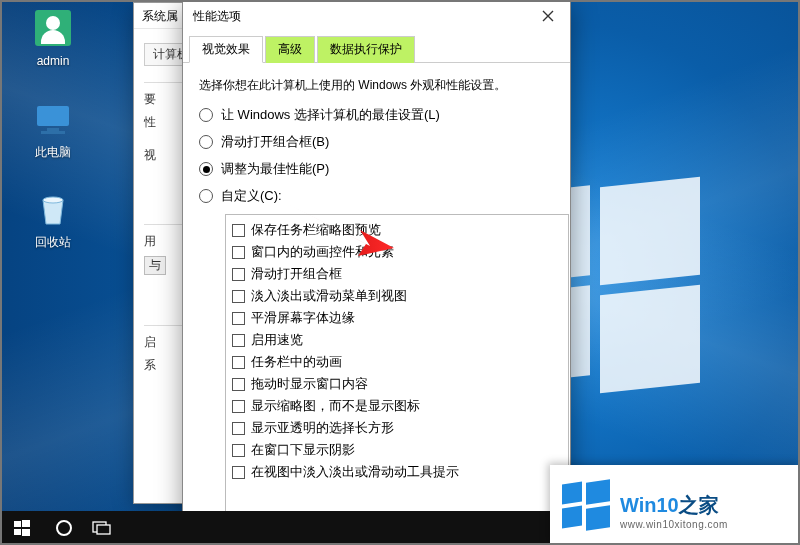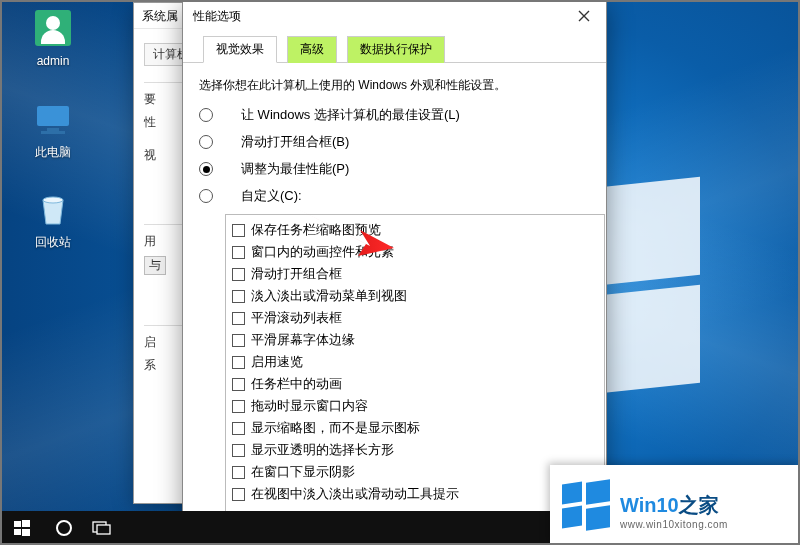--- a/index.html
+++ b/index.html
@@ -41,34 +41,34 @@
     background:#fff; border:1px solid #999; box-shadow:0 4px 20px rgba(0,0,0,.3);
   }
   .dlg-under .titlebar{height:26px; line-height:26px; padding-left:8px; background:#fff; border-bottom:1px solid #e8e8e8;}
   .dlg-under .body{padding:8px 10px; color:#333;}
   .dlg-under .vtab{border:1px solid #ccc; display:inline-block; padding:2px 8px; background:#f8f8f8; margin-bottom:6px;}
   .dlg-under .row{margin:6px 0;}
   .dlg-under .side-label{margin:10px 0 4px; border-top:1px solid #ddd; padding-top:8px;}
   .dlg-under .btnish{display:inline-block;border:1px solid #bbb;padding:0 4px;background:#eee;}
   
   .dlg {
-    position:absolute; left:182px; top:0px; width:425px; height:545px;
+    position:absolute; left:182px; top:0px; width:389px; height:545px;
     background:#fff; border:1px solid #888;
     box-shadow:0 6px 24px rgba(0,0,0,.4);
     display:flex; flex-direction:column;
   }
   .dlg .titlebar{height:30px; display:flex; align-items:center; padding-left:10px; font-size:12px;}
   .dlg .titlebar .spacer{flex:1;}
   .dlg .close{width:44px;height:30px; display:flex;align-items:center;justify-content:center; font-size:14px; color:#333;}
-  .dlg .tabs{display:flex; border-bottom:1px solid #ccc; padding:4px 6px 0 20px; gap:8px;}
+  .dlg .tabs{display:flex; border-bottom:1px solid #ccc; padding:4px 6px 0 6px; gap:0;}
   .dlg .tab{padding:4px 12px; border:1px solid #ccc; border-bottom:none; background:#bef264; font-size:12px; position:relative; top:1px; margin-right:2px;}
   .dlg .tab.active{background:#fff; border-bottom:1px solid #fff;}
   .dlg .tabbody{flex:1; padding:14px 1px 8px 16px; overflow:hidden;}
   .dlg .desc{margin-bottom:12px; font-size:12px;}
-  .radio-row{display:flex; align-items:center; margin:9px 0; font-size:13px;gap:20px;}
+  .radio-row{display:flex; align-items:center; margin:9px 0; font-size:13px;}
   .radio{width:14px;height:14px;border:1px solid #555;border-radius:50%;margin-right:8px;display:inline-flex;align-items:center;justify-content:center;}
   .radio.checked::after{content:"";width:7px;height:7px;border-radius:50%;background:#000;}
   .clist{
     margin-top:6px; margin-left:26px; border:1px solid #bbb; padding:4px 4px; height:300px; overflow:hidden;
   }
   .clist .item{display:flex; align-items:center; padding:1px 2px; font-size:13px; line-height:20px;}
   .cbox{width:13px;height:13px;border:1px solid #555;margin-right:6px;flex-shrink:0;}
   
   .arrow{position:absolute; left:101px; top:137px; width:120px; height:60px; pointer-events:none;}
   
@@ -196,24 +196,20 @@
           <div class="item">
             <span class="cbox"></span>
             <span>滑动打开组合框</span>
           </div>
           <div class="item">
             <span class="cbox"></span>
             <span>淡入淡出或滑动菜单到视图</span>
           </div>
           <div class="item">
             <span class="cbox"></span>
-            <span>平滑滚动列表框</span>
-          </div>
-          <div class="item">
-            <span class="cbox"></span>
             <span>平滑屏幕字体边缘</span>
           </div>
           <div class="item">
             <span class="cbox"></span>
             <span>启用速览</span>
           </div>
           <div class="item">
             <span class="cbox"></span>
             <span>任务栏中的动画</span>
           </div>

